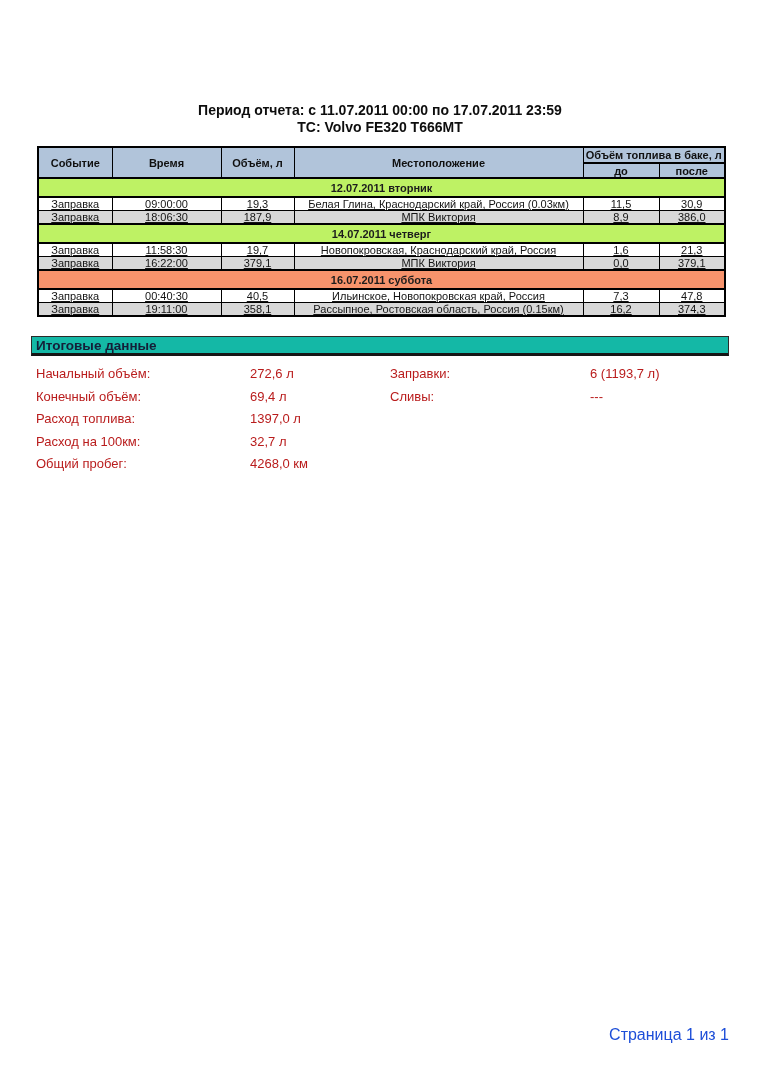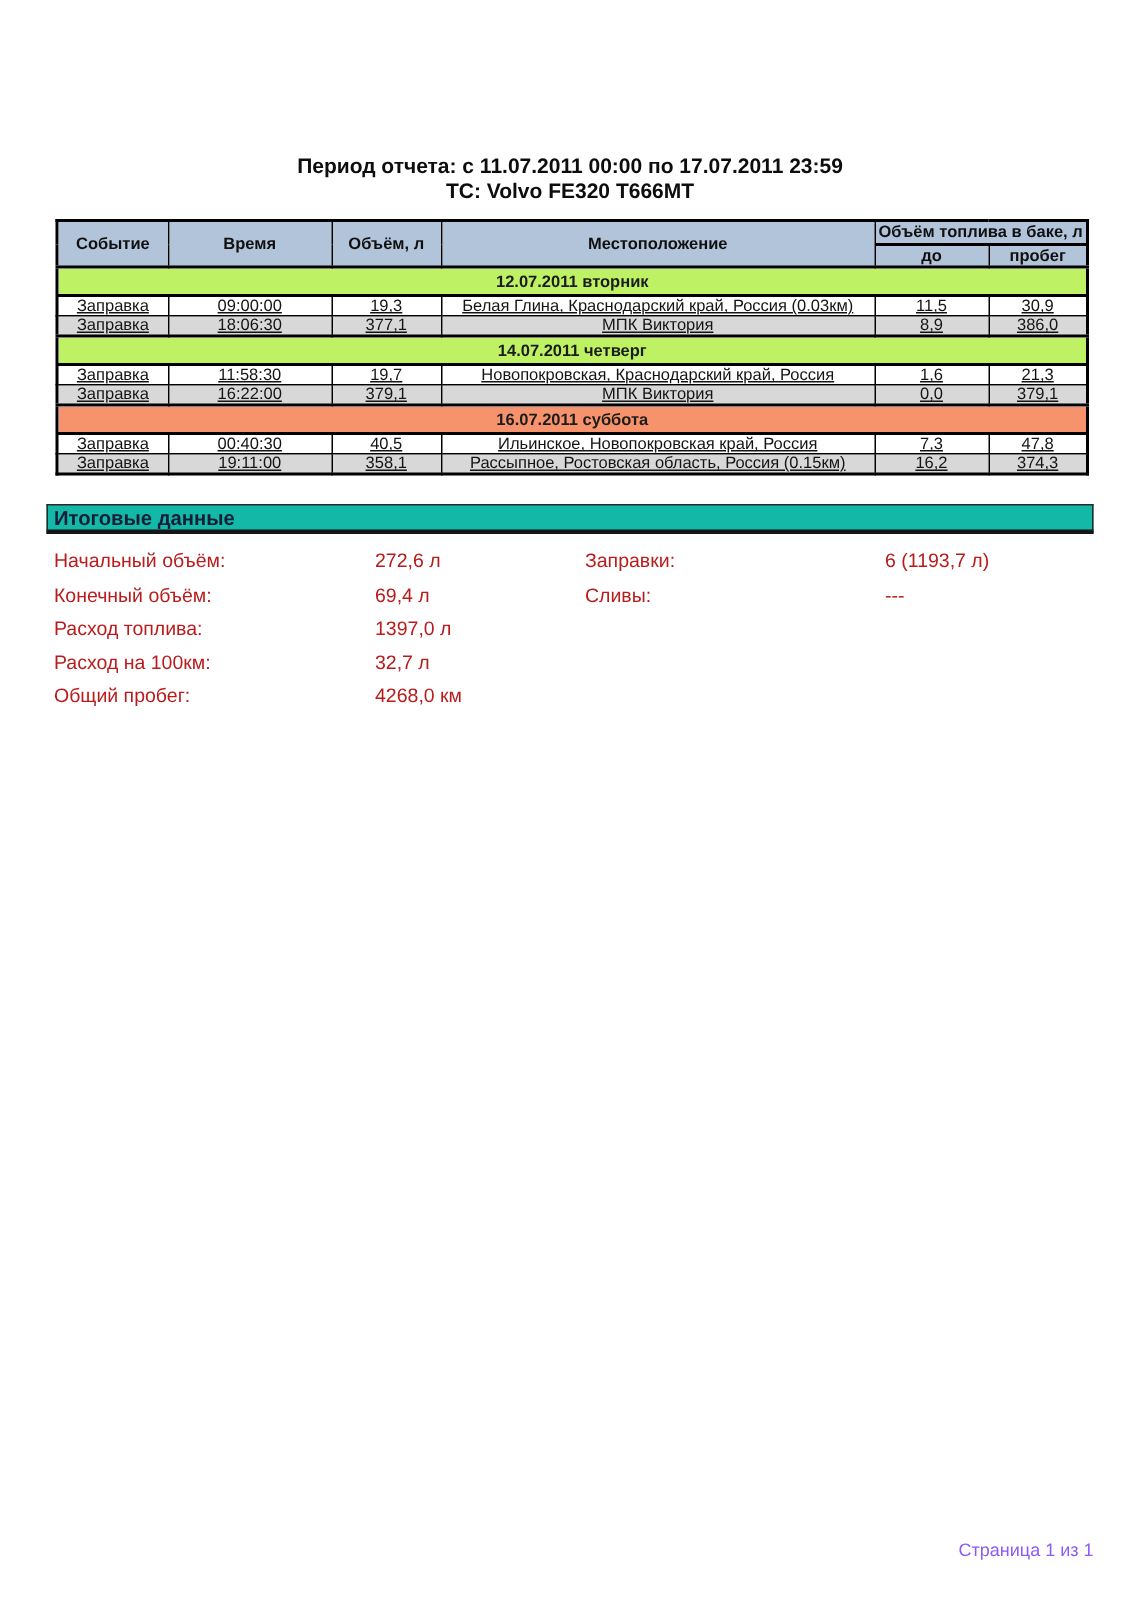--- a/index.html
+++ b/index.html
@@ -103,22 +103,22 @@
     height: 22.5px;
     line-height: 15px;
     padding-top: 4px;
     box-sizing: border-box;
     align-items: start;
   }
   .page-number {
     position: absolute;
     top: 1026px;
     right: 31px;
-    font-size: 12px;
-    color: #8b5cf6;
+    font-size: 16px;
+    color: #1d4ed8;
   }
 </style>
 </head>
 <body>
 
 <div class="page">
 
   <div class="report-period">Период отчета: с 11.07.2011 00:00 по 17.07.2011 23:59</div>
   <div class="vehicle-line">ТС: Volvo FE320 Т666МТ</div>
 
@@ -134,39 +134,39 @@
     <thead>
       <tr>
         <th rowspan="2">Событие</th>
         <th rowspan="2">Время</th>
         <th rowspan="2">Объём, л</th>
         <th rowspan="2">Местоположение</th>
         <th colspan="2">Объём топлива в баке, л</th>
       </tr>
       <tr class="sub">
         <th>до</th>
-        <th>пробег</th>
+        <th>после</th>
       </tr>
     </thead>
     <tbody>
         <tr class="band-row green">
           <td colspan="6">12.07.2011 вторник</td>
         </tr>
         <tr class="data-row">
           <td>Заправка</td>
           <td>09:00:00</td>
           <td>19,3</td>
           <td>Белая Глина, Краснодарский край, Россия (0.03км)</td>
           <td>11,5</td>
           <td>30,9</td>
         </tr>
         <tr class="data-row alt">
           <td>Заправка</td>
           <td>18:06:30</td>
-          <td>377,1</td>
+          <td>187,9</td>
           <td>МПК Виктория</td>
           <td>8,9</td>
           <td>386,0</td>
         </tr>
         <tr class="band-row green">
           <td colspan="6">14.07.2011 четверг</td>
         </tr>
         <tr class="data-row">
           <td>Заправка</td>
           <td>11:58:30</td>

